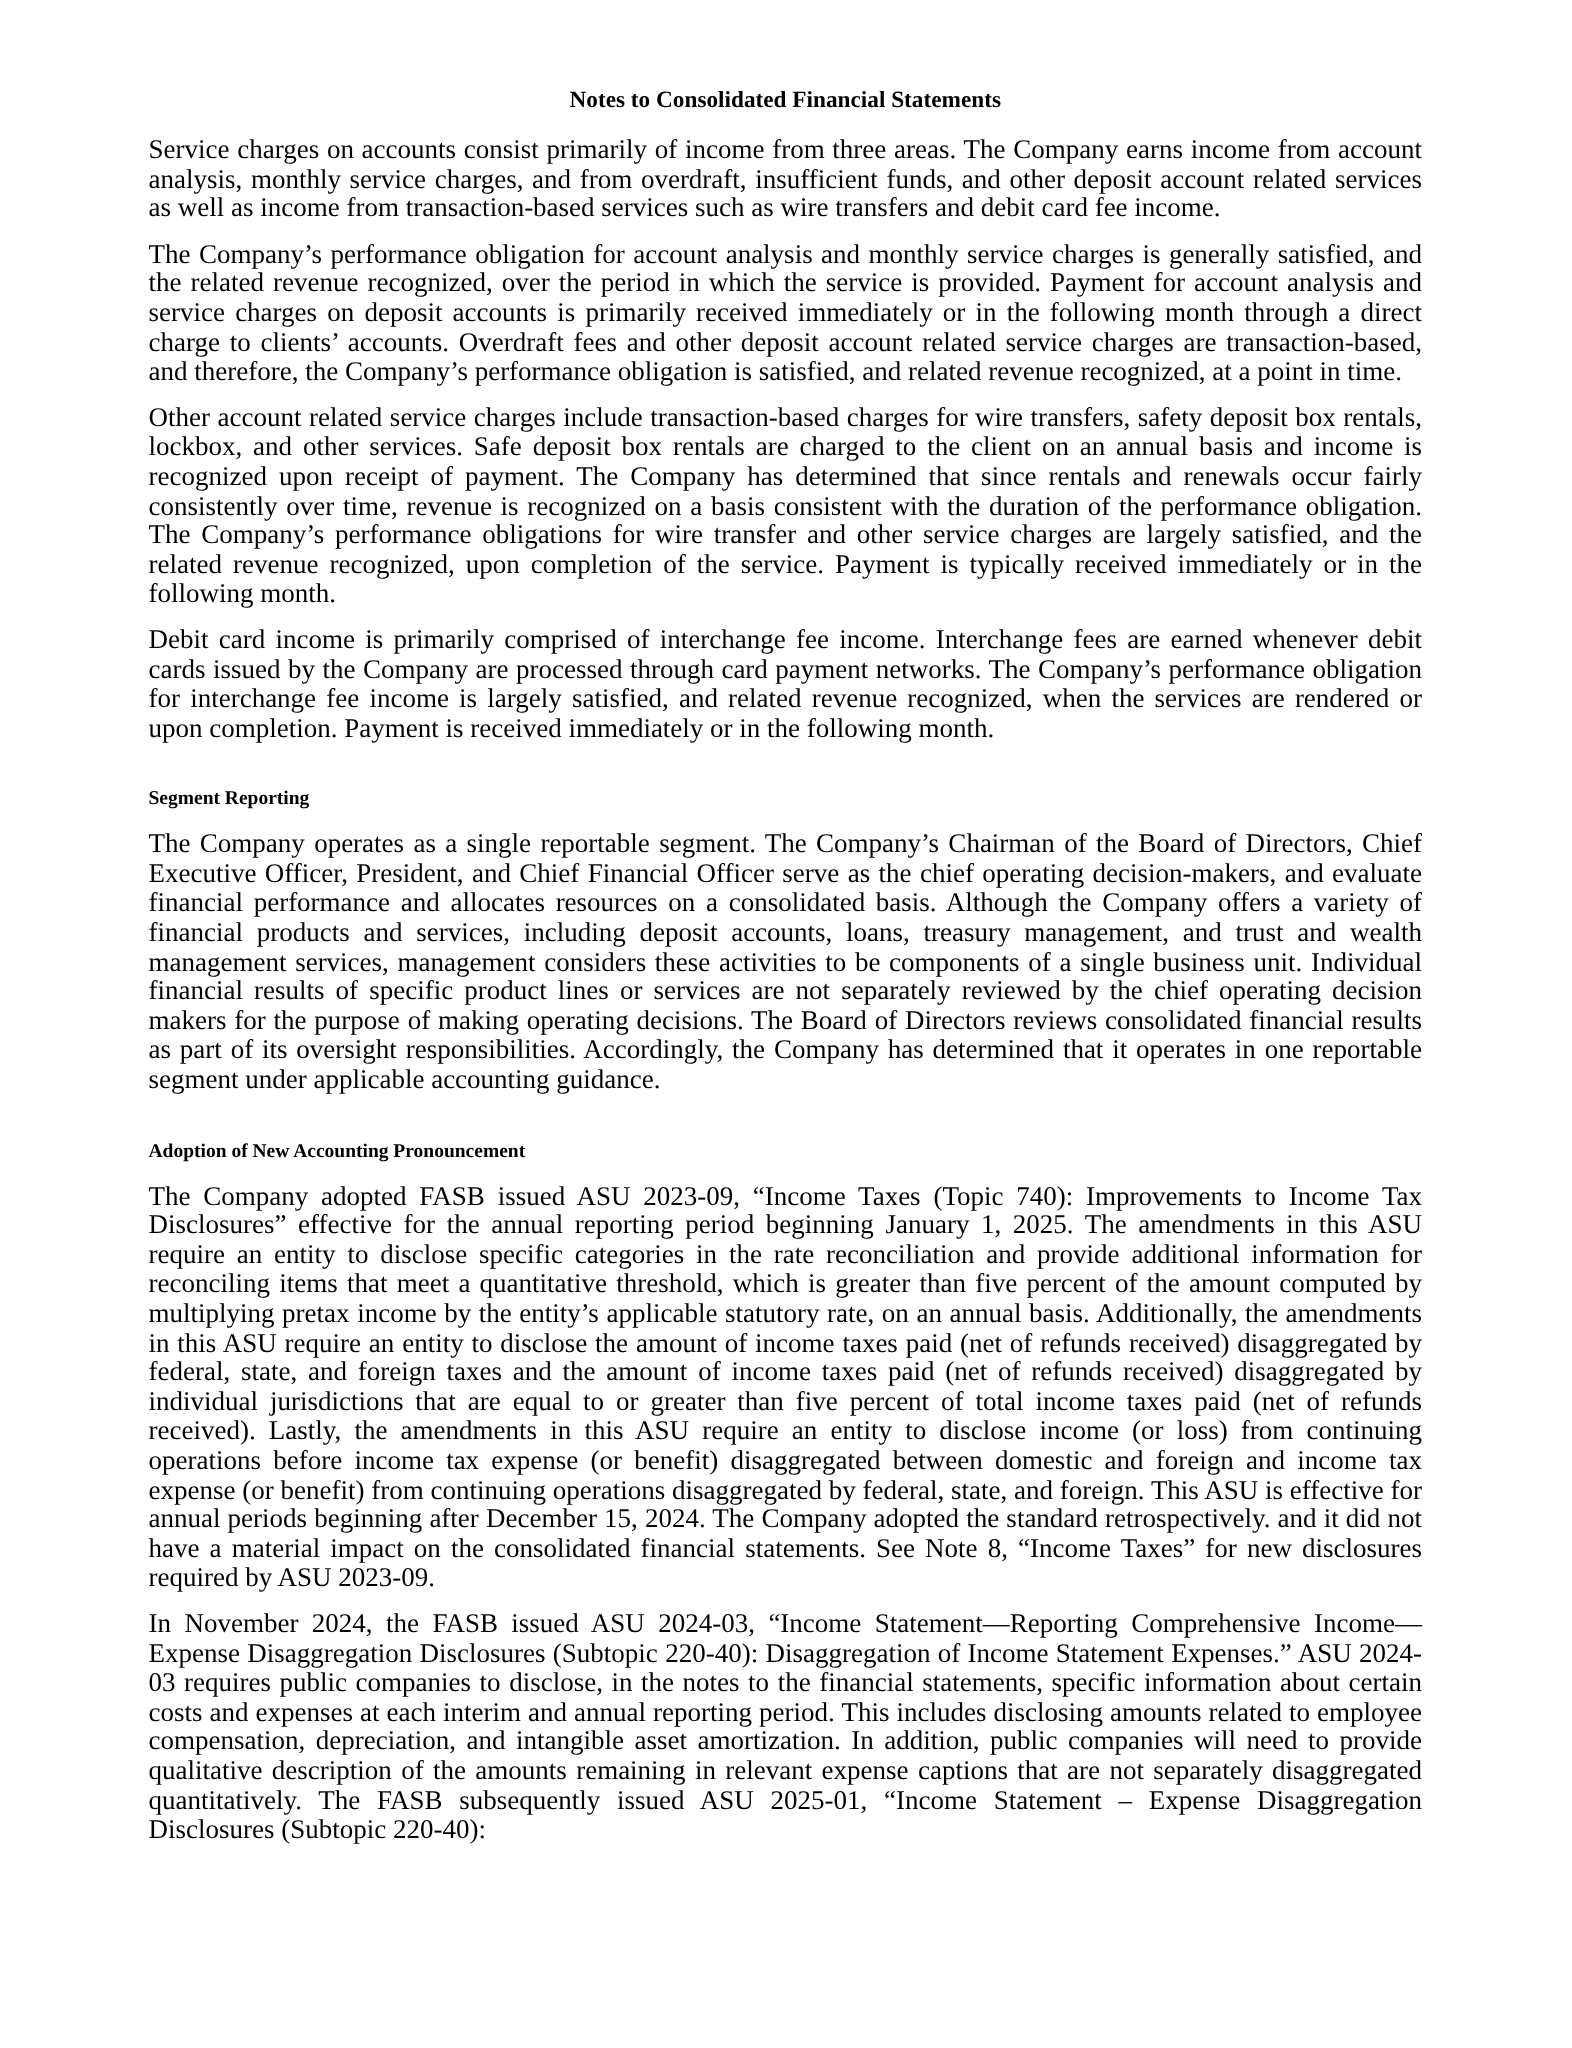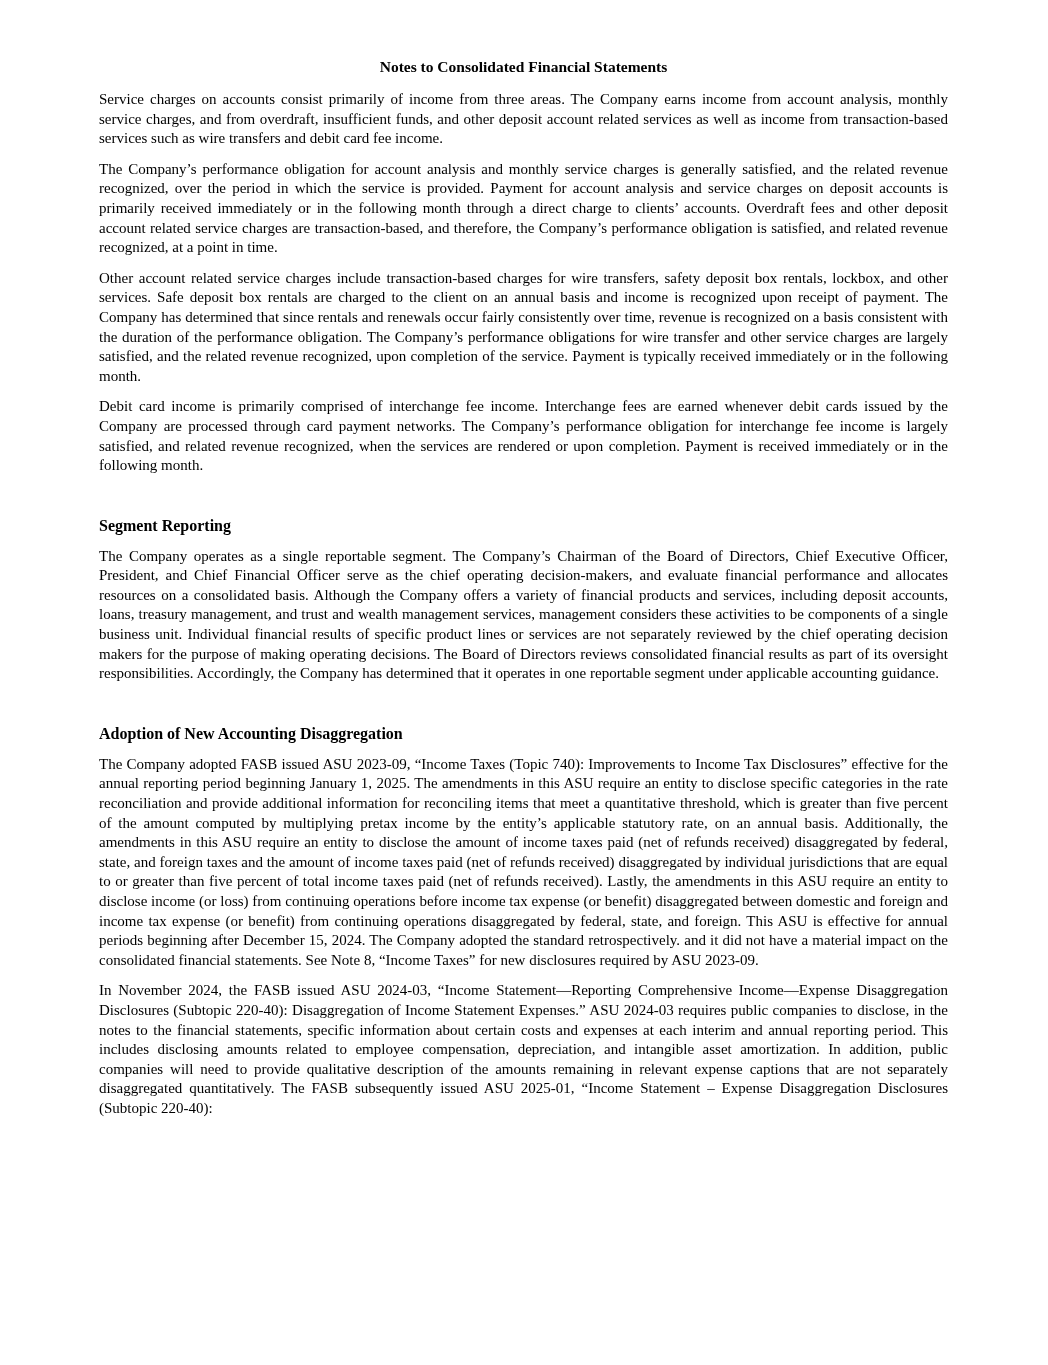--- a/index.html
+++ b/index.html
@@ -22,31 +22,31 @@
     position: relative;
   }
   .doc-title {
     text-align: center;
     font-weight: bold;
     font-size: 15.5px;
     line-height: 20px;
     margin: 0 0 13px 0;
   }
   .para {
-    font-size: 15px;
+    font-size: 18px;
     line-height: 19.6px;
     text-align: justify;
     margin: 0 0 11px 0;
   }
   .section-heading {
-    font-size: 16px;
+    font-size: 13px;
     line-height: 20px;
     font-weight: bold;
     text-align: left;
-    margin: 40px 0 11px 0;
+    margin: 27px 0 11px 0;
   }
   .page-number {
     position: absolute;
     left: 0;
     top: 1312px;
     width: 1048px;
     text-align: center;
     font-size: 15.5px;
     line-height: 20px;
   }
@@ -62,20 +62,20 @@
   <p class="para">The Company’s performance obligation for account analysis and monthly service charges is generally satisfied, and the related revenue recognized, over the period in which the service is provided. Payment for account analysis and service charges on deposit accounts is primarily received immediately or in the following month through a direct charge to clients’ accounts. Overdraft fees and other deposit account related service charges are transaction-based, and therefore, the Company’s performance obligation is satisfied, and related revenue recognized, at a point in time.</p>
 
   <p class="para">Other account related service charges include transaction-based charges for wire transfers, safety deposit box rentals, lockbox, and other services. Safe deposit box rentals are charged to the client on an annual basis and income is recognized upon receipt of payment. The Company has determined that since rentals and renewals occur fairly consistently over time, revenue is recognized on a basis consistent with the duration of the performance obligation. The Company’s performance obligations for wire transfer and other service charges are largely satisfied, and the related revenue recognized, upon completion of the service.  Payment is typically received immediately or in the following month.</p>
 
   <p class="para">Debit card income is primarily comprised of interchange fee income.  Interchange fees are earned whenever debit cards issued by the Company are processed through card payment networks. The Company’s performance obligation for interchange fee income is largely satisfied, and related revenue recognized, when the services are rendered or upon completion. Payment is received immediately or in the following month.</p>
 
   <h2 class="section-heading">Segment Reporting</h2>
 
   <p class="para">The Company operates as a single reportable segment. The Company’s Chairman of the Board of Directors, Chief Executive Officer, President, and Chief Financial Officer serve as the chief operating decision-makers, and evaluate financial performance and allocates resources on a consolidated basis. Although the Company offers a variety of financial products and services, including deposit accounts, loans, treasury management, and trust and wealth management services, management considers these activities to be components of a single business unit. Individual financial results of specific product lines or services are not separately reviewed by the chief operating decision makers for the purpose of making operating decisions. The Board of Directors reviews consolidated financial results as part of its oversight responsibilities. Accordingly, the Company has determined that it operates in one reportable segment under applicable accounting guidance.</p>
 
-  <h2 class="section-heading">Adoption of New Accounting Disaggregation</h2>
+  <h2 class="section-heading">Adoption of New Accounting Pronouncement</h2>
 
   <p class="para">The Company adopted FASB issued ASU 2023-09, “Income Taxes (Topic 740): Improvements to Income Tax Disclosures” effective for the annual reporting period beginning January 1, 2025. The amendments in this ASU require an entity to disclose specific categories in the rate reconciliation and provide additional information for reconciling items that meet a quantitative threshold, which is greater than five percent of the amount computed by multiplying pretax income by the entity’s applicable statutory rate, on an annual basis. Additionally, the amendments in this ASU require an entity to disclose the amount of income taxes paid (net of refunds received) disaggregated by federal, state, and foreign taxes and the amount of income taxes paid (net of refunds received) disaggregated by individual jurisdictions that are equal to or greater than five percent of total income taxes paid (net of refunds received). Lastly, the amendments in this ASU require an entity to disclose income (or loss) from continuing operations before income tax expense (or benefit) disaggregated between domestic and foreign and income tax expense (or benefit) from continuing operations disaggregated by federal, state, and foreign. This ASU is effective for annual periods beginning after December 15, 2024. The Company adopted the standard retrospectively. and it did not have a material impact on the consolidated financial statements. See Note 8, “Income Taxes” for new disclosures required by ASU 2023-09.</p>
 
 
   <p class="para">In November 2024, the FASB issued ASU 2024-03, “Income Statement—Reporting Comprehensive Income—Expense Disaggregation Disclosures (Subtopic 220-40): Disaggregation of Income Statement Expenses.” ASU 2024-03 requires public companies to disclose, in the notes to the financial statements, specific information about certain costs and expenses at each interim and annual reporting period. This includes disclosing amounts related to employee compensation, depreciation, and intangible asset amortization. In addition, public companies will need to provide qualitative description of the amounts remaining in relevant expense captions that are not separately disaggregated quantitatively. The FASB subsequently issued ASU 2025-01, “Income Statement – Expense Disaggregation Disclosures (Subtopic 220-40):</p>
 
 </div>
 
 </body></html>

